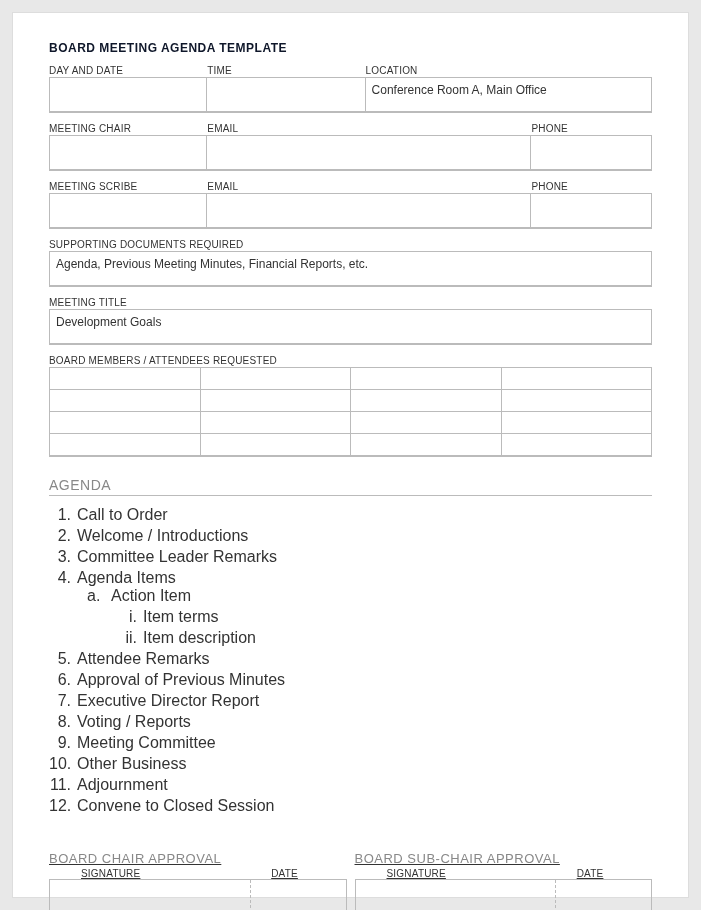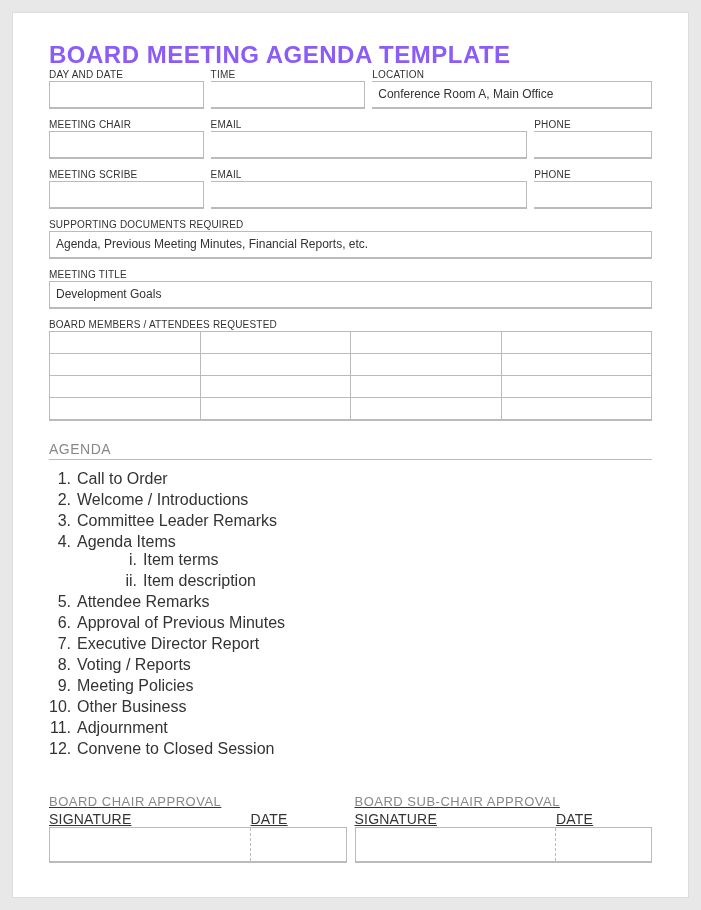--- a/index.html
+++ b/index.html
@@ -12,48 +12,49 @@
   }
   .page {
     background: #fff;
     width: 677px;
     height: 886px;
     margin: 0 auto;
     border: 1px solid #ddd;
     padding: 28px 36px 20px 36px;
   }
   h1.title {
-    color: #8b5cf6;
-    font-size: 24px;
+    color: #0f172a;
+    font-size: 12px;
     font-weight: bold;
     letter-spacing: 0.5px;
+    margin-bottom: 10px;
   }
   h2.section {
     color: #888;
     font-size: 14px;
     font-weight: normal;
     letter-spacing: 0.5px;
     margin-top: 20px;
     margin-bottom: 2px;
     border-bottom: 1px solid #bbb;
     padding-bottom: 2px;
   }
   .label {
     font-size: 10px;
     color: #333;
     margin-bottom: 1px;
     letter-spacing: 0.2px;
   }
-  .row { display: flex; gap: 7px; }
+  .row { display: flex; gap: 0; }
   .col { display: flex; flex-direction: column; }
   .field {
     border: 1px solid #bbb;
     border-bottom: 2px solid #bbb;
     background: #fff;
-    height: 28px;
+    height: 36px;
     padding: 4px 6px;
     font-size: 12px;
     line-height: 16px;
     width: 100%;
   }
   .row .col + .col .field { border-left: none; }
   .block { margin-bottom: 10px; }
   .block:last-child { margin-bottom: 0; }
   table.grid {
     border-collapse: collapse;
@@ -71,21 +72,21 @@
   }
   ol.agenda-list > li { margin-bottom: 3px; }
   ol.agenda-list .num { display: inline-block; width: 22px; text-align: right; margin-right: 6px; }
   .sub-a { margin-left: 38px; margin-bottom: 3px; }
   .sub-a .num-a { display: inline-block; width: 18px; margin-right: 6px; }
   .sub-i { margin-left: 70px; margin-bottom: 3px; }
   .sub-i .num-i { display: inline-block; width: 18px; text-align: right; margin-right: 6px; }
   .approval-row { display: flex; gap: 8px; margin-top: 4px; text-decoration: underline; }
   .approval-col { flex: 1; }
   .sig-row { display: flex; }
-  .sig-date-label { font-size: 14px; color: #333; letter-spacing: 0.2px; }
+  .sig-date-label { font-size: 10px; color: #333; letter-spacing: 0.2px; margin-left: 32px; }
   .sig-box {
     border: 1px solid #bbb;
     border-bottom: 2px solid #bbb;
     height: 36px;
     display: flex;
   }
   .sig-box .sig { flex: 2.1; }
   .sig-box .date { flex: 1; border-left: 1px dashed #bbb; }
   .approval-heading {
     color: #888;
@@ -218,28 +219,29 @@
     </tbody>
       </table>
   </div>
 
   <h2 class="section">AGENDA</h2>
   <ol class="agenda-list">
     <li><span class="num">1.</span><span>Call to Order</span></li>
     <li><span class="num">2.</span><span>Welcome / Introductions</span></li>
     <li><span class="num">3.</span><span>Committee Leader Remarks</span></li>
     <li><span class="num">4.</span><span>Agenda Items</span>
+      <div class="sub-a"><span class="num-a">a.</span><span>Action Item</span></div>
       <div class="sub-i"><span class="num-i">i.</span><span>Item terms</span></div>
       <div class="sub-i"><span class="num-i">ii.</span><span>Item description</span></div>
     </li>
     <li><span class="num">5.</span><span>Attendee Remarks</span></li>
     <li><span class="num">6.</span><span>Approval of Previous Minutes</span></li>
     <li><span class="num">7.</span><span>Executive Director Report</span></li>
     <li><span class="num">8.</span><span>Voting / Reports</span></li>
-    <li><span class="num">9.</span><span>Meeting Policies</span></li>
+    <li><span class="num">9.</span><span>Meeting Committee</span></li>
     <li><span class="num">10.</span><span>Other Business</span></li>
     <li><span class="num">11.</span><span>Adjournment</span></li>
     <li><span class="num">12.</span><span>Convene to Closed Session</span></li>
   </ol>
 
   <div class="approval-row" style="margin-top:36px">
     <div class="approval-col">
       <div class="approval-heading">BOARD CHAIR APPROVAL</div>
       <div class="sig-row">
         <div style="flex:2.1" class="sig-date-label">SIGNATURE</div>

